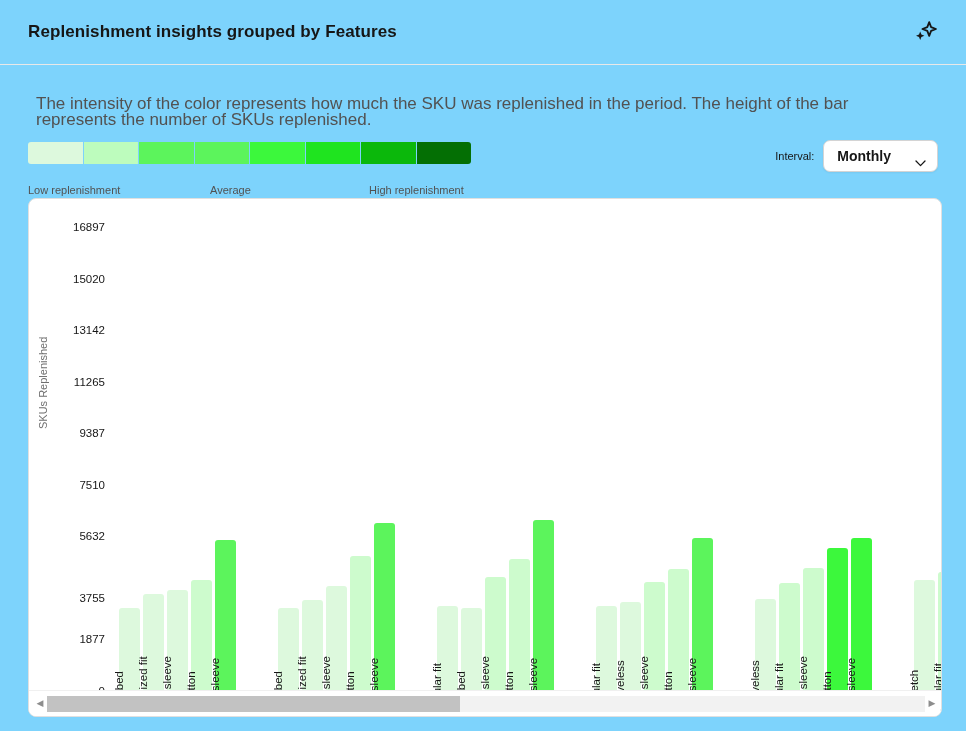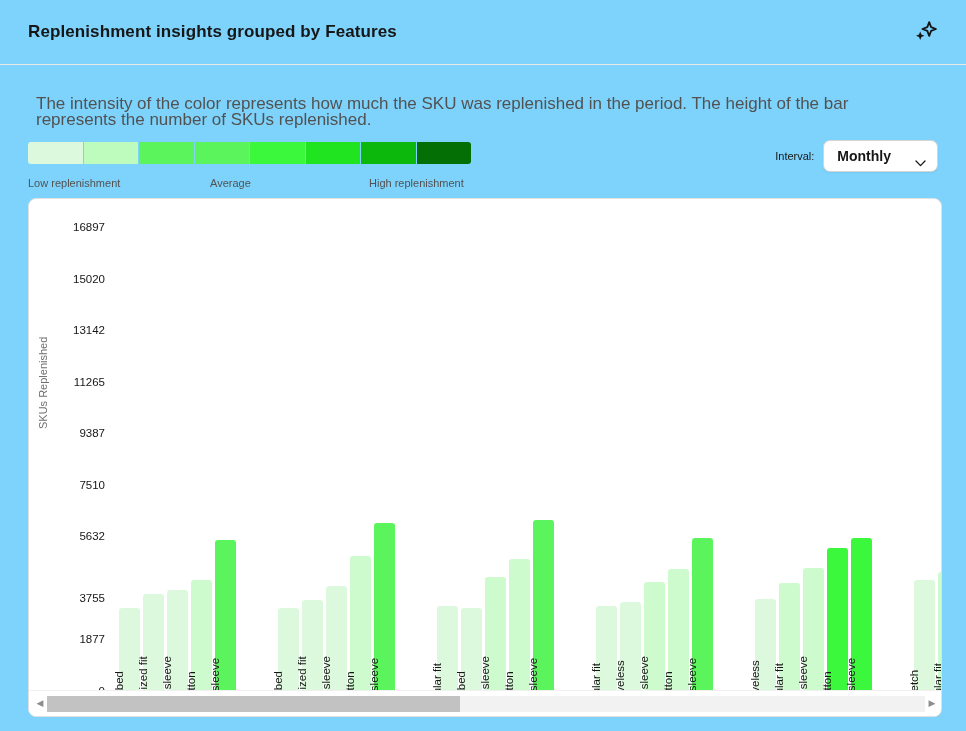--- a/index.html
+++ b/index.html
@@ -44,21 +44,21 @@
   }
   .legend-desc {
     font-size: 17px; color: #525252; line-height: 16px; margin: 8px;
   }
   .swatch-row {
     display: flex; margin-top: 14px; width: 443px; gap: 1px;
     border-radius: 3px; overflow: hidden;
   }
   .swatch { height: 22px; flex: 1 1 0; }
   .scale-labels {
-    position: relative; width: 443px; height: 16px; margin-top: 13px;
+    position: relative; width: 443px; height: 16px; margin-top: 20px;
   }
   .scale-labels span {
     position: absolute; font-size: 11px; color: #525252; white-space: nowrap;
   }
   .scale-low  { left: 0; }
   .scale-avg  { left: 182px; }
   .scale-high { left: 341px; }
 
   
   .interval-wrap {

